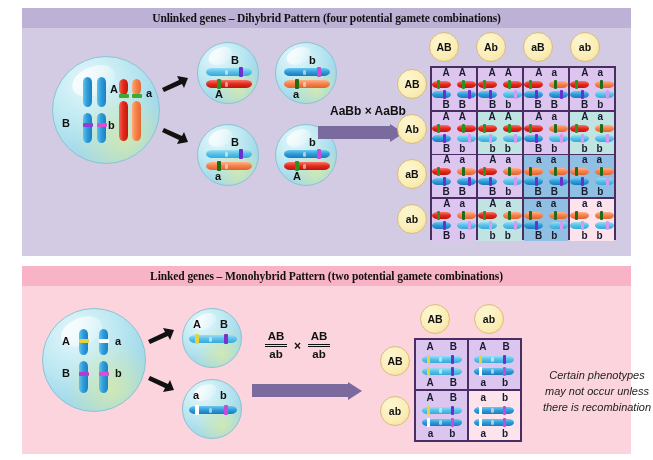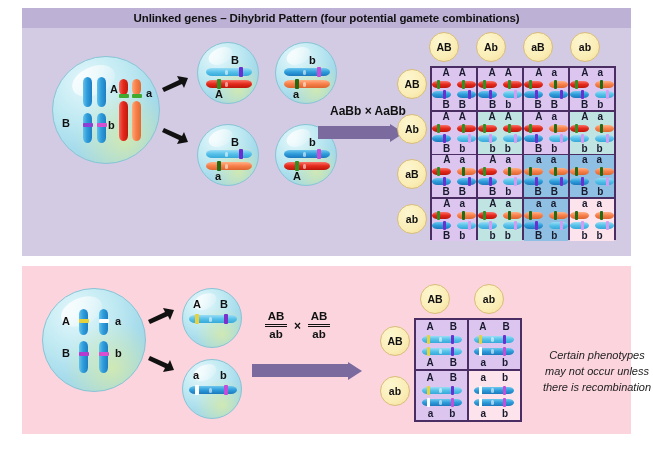--- a/index.html
+++ b/index.html
@@ -14,20 +14,21 @@
   
   .panel { position: absolute; left: 22px; width: 609px; }
   .panel-top { top: 8px; height: 248px; }
   .panel-bottom { top: 266px; height: 188px; }
 
   .band {
     height: 20px; width: 100%;
     display: flex; align-items: center; justify-content: center;
     font-size: 11.5px; font-weight: bold; color: #111;
     letter-spacing: -0.1px;
+    font-family: Liberation Serif, serif;
   }
   .band-top { background: #bdb1d6; }
   .band-bottom { background: #f9b3c7; }
 
   .body-top { background: #d3cbe3; height: 228px; position: relative; }
   .body-bottom { background: #fbd4de; height: 168px; position: relative; }
 
   
   .cell {
     position: absolute; border-radius: 50%;
@@ -565,20 +566,21 @@
               <span>b</span>
               <span>b</span>
             </div>
           </div>
         </div>
 
     </div>
   </div>
 
   <div class="panel panel-bottom">
+    <div class="band band-bottom">Linked genes – Monohybrid Pattern (two potential gamete combinations)</div>
     <div class="body-bottom">
 
       <div class="cell" style="left:20px; top:22px; width:104px; height:104px;">
         <div class="chrv" style="left:36px; top:20px; height:64px;">
           <div class="arm" style="height:26px;"></div>
           <div class="arm" style="height:32px; margin-top:6px;"></div>
           <div class="band-m" style="top:10px; background:#e8d23c;"></div>
           <div class="band-m" style="top:43px; background:#b43ad0;"></div>
         </div>
         <div class="chrv" style="left:56px; top:20px; height:64px;">

